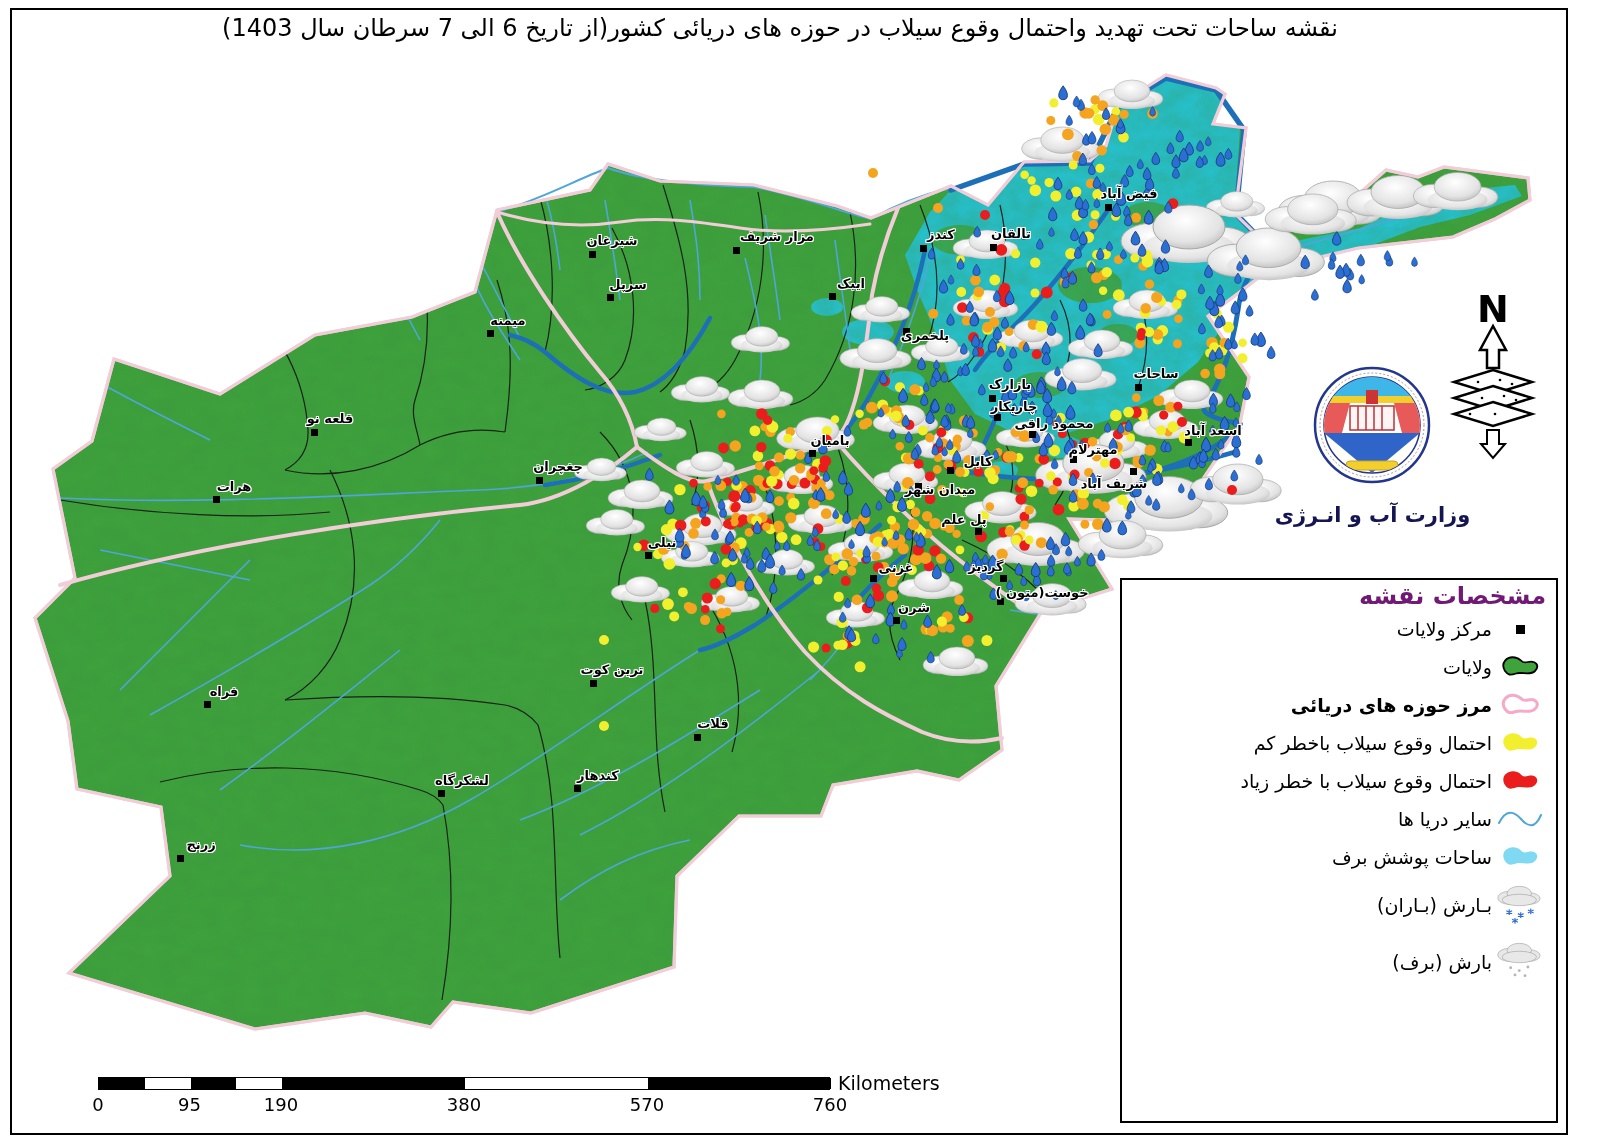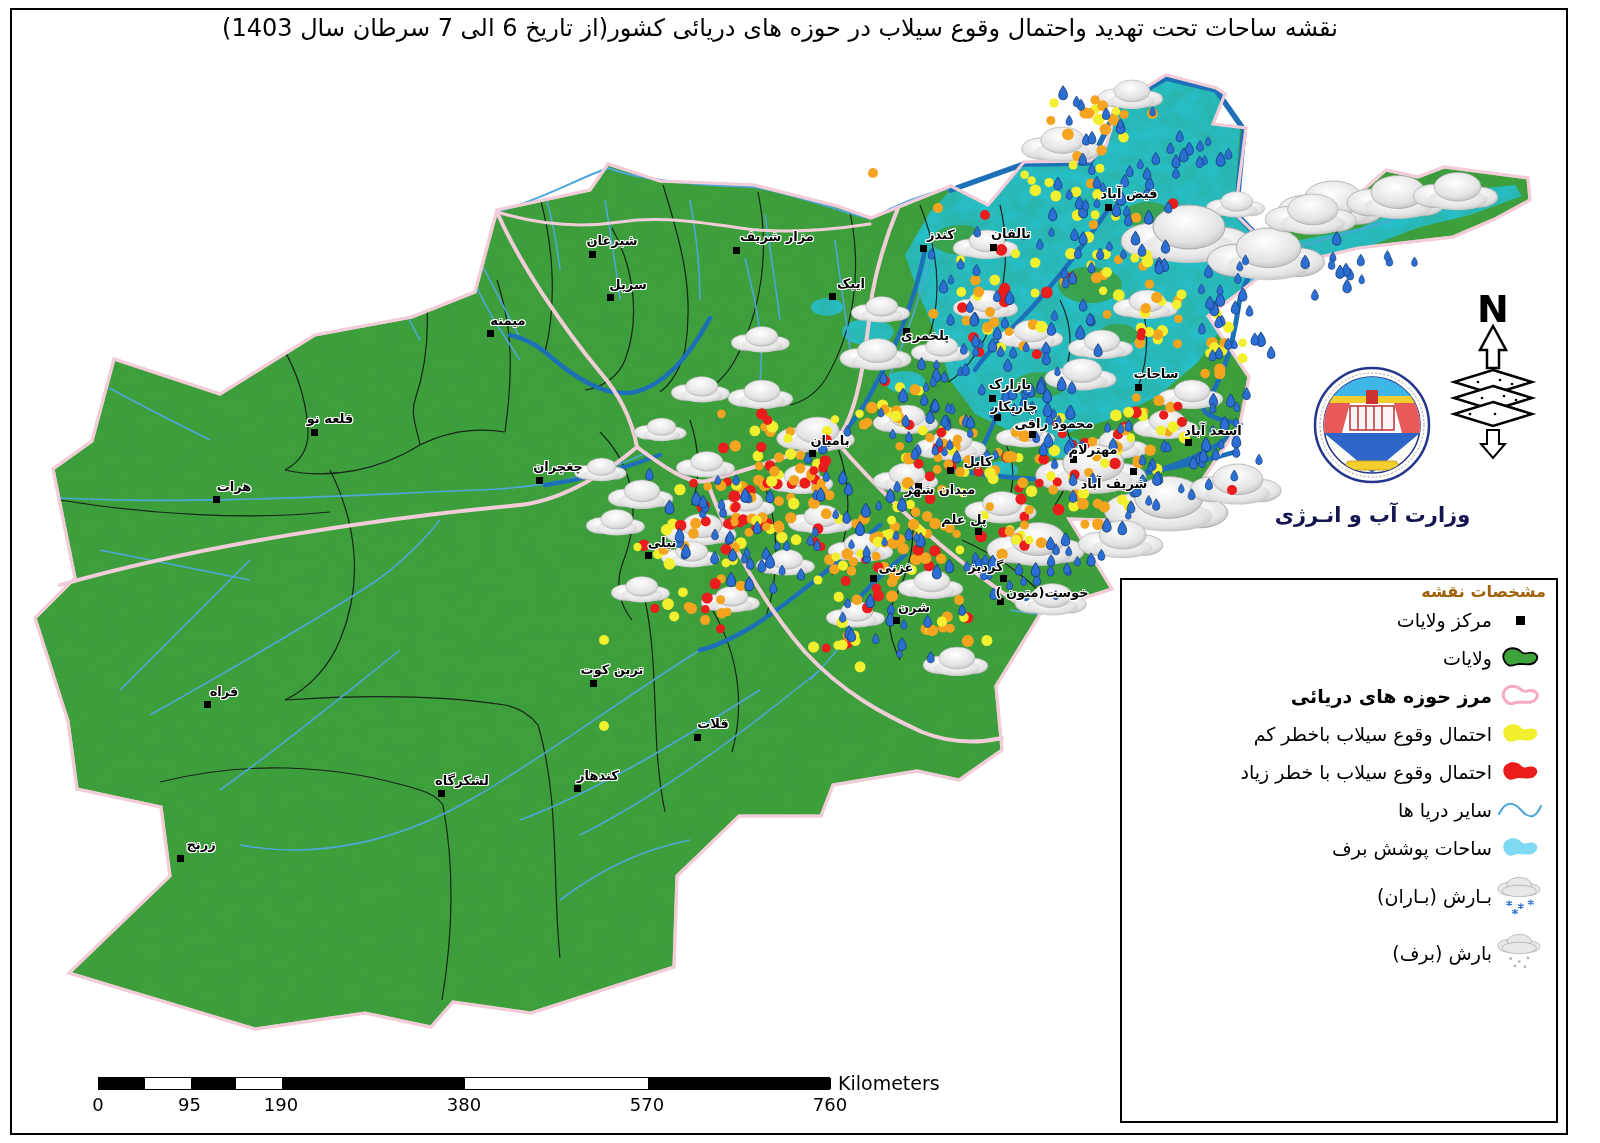--- a/index.html
+++ b/index.html
@@ -6,21 +6,21 @@
   .sheet{position:relative;width:1600px;height:1143px;background:#fff;overflow:hidden;}
   .frame{position:absolute;left:10px;top:8px;width:1558px;height:1127px;border:2px solid #000;box-sizing:border-box;pointer-events:none;}
   #map-svg{position:absolute;left:0;top:0;}
   .page-title{position:absolute;top:14px;left:120px;right:160px;text-align:center;font-size:24px;color:#000;direction:rtl;white-space:nowrap;}
   
   .city-marker{position:absolute;width:7px;height:7px;background:#000;}
   .city-label{position:absolute;transform:translate(-50%,-50%);font-size:13px;font-weight:bold;color:#000;white-space:nowrap;direction:rtl;
     text-shadow:1px 0 0 #fff,-1px 0 0 #fff,0 1px 0 #fff,0 -1px 0 #fff,1px 1px 0 #fff,-1px -1px 0 #fff,1px -1px 0 #fff,-1px 1px 0 #fff;}
   
   .legend{position:absolute;left:1120px;top:578px;width:438px;height:545px;background:#fff;border:2px solid #000;box-sizing:border-box;direction:rtl;padding:2px 8px 0 8px;}
-  .legend-title{font-size:16px;font-weight:bold;color:#a16207;padding-right:2px;}
+  .legend-title{font-size:24px;font-weight:bold;color:#701a75;padding-right:2px;}
   .legend-row{display:flex;align-items:center;height:38px;}
   .legend-row.tall{height:57px;}
   .legend-sym{width:56px;display:flex;justify-content:center;align-items:center;flex:0 0 56px;}
   .legend-label{font-size:19px;color:#000;padding-left:6px;}
   .legend-label.bold{font-weight:bold;}
   .lg-sq{width:9px;height:9px;background:#000;display:inline-block;}
   
   .scalebar{position:absolute;height:13px;border:1px solid #000;background:#fff;box-sizing:border-box;}
   .scaleseg{position:absolute;top:0;bottom:0;background:#000;}
   .scale-tick{position:absolute;transform:translateX(-50%);font-size:18px;color:#000;}

